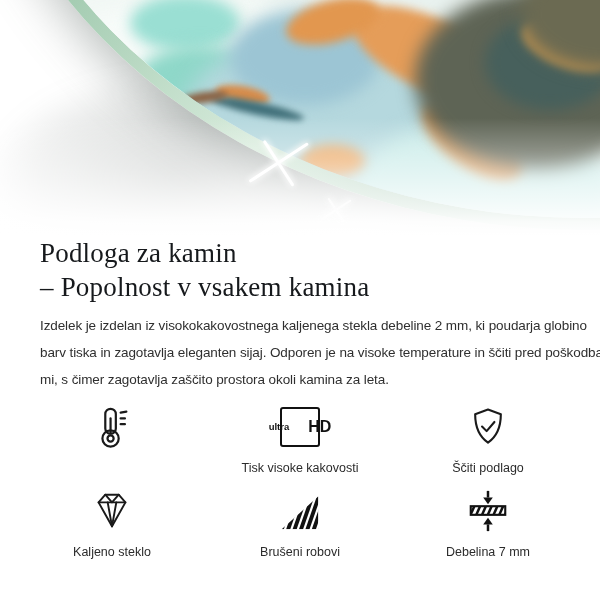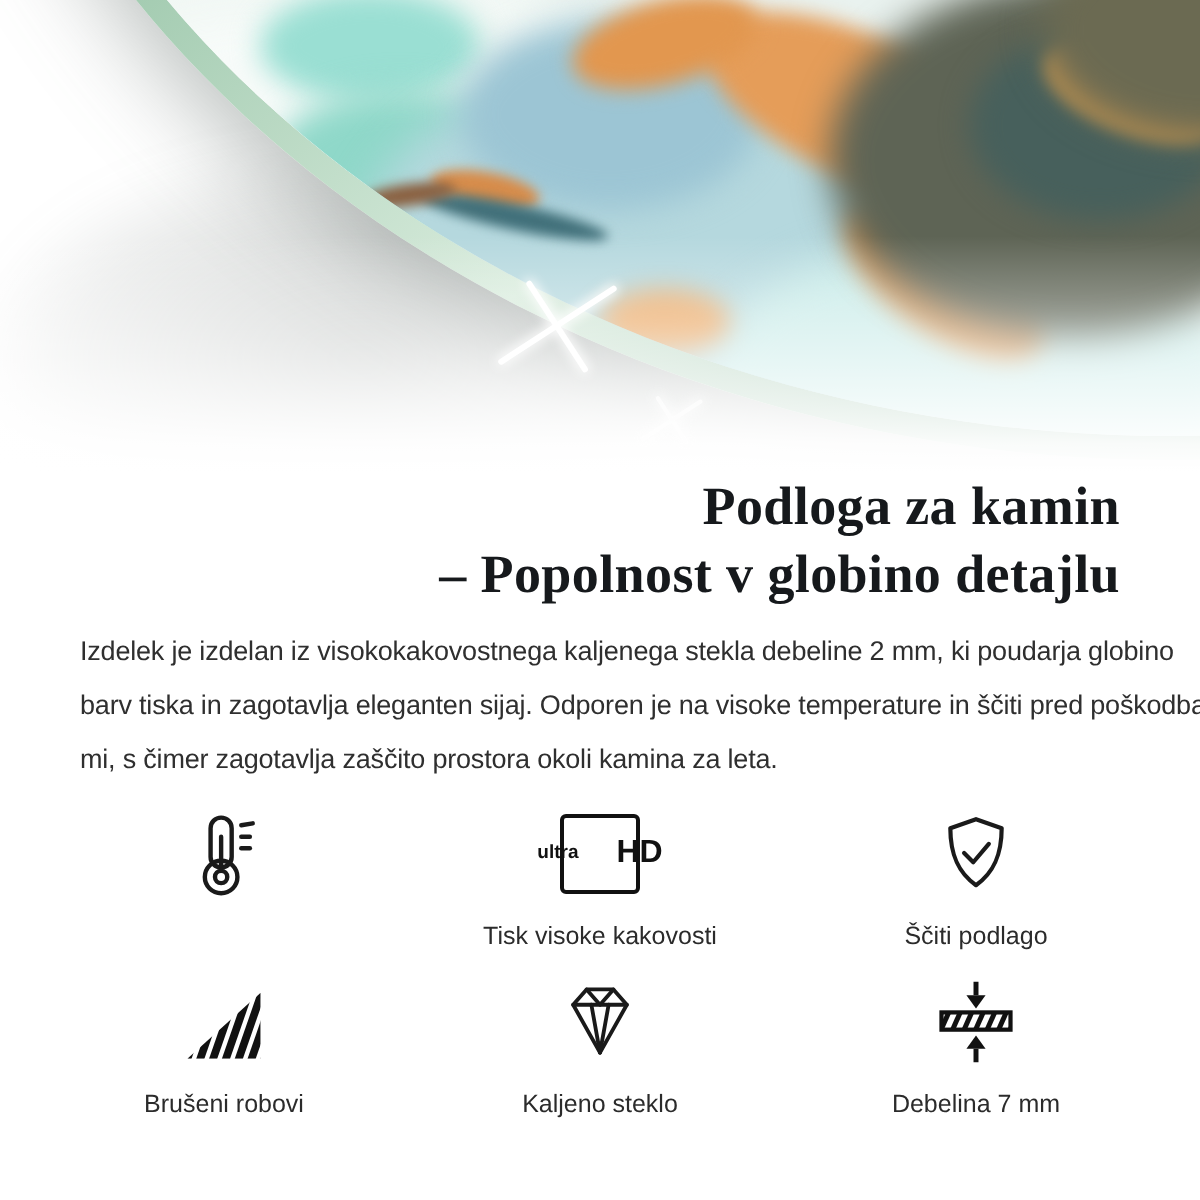--- a/index.html
+++ b/index.html
@@ -50,22 +50,22 @@
     box-shadow:0 0 6px 1px rgba(255,255,255,0.95); }
   .sp1 { left:244px; top:128px; width:70px; height:70px; transform:rotate(-33deg); }
   .sp1 .h { left:0; top:33px; width:70px; height:3px; }
   .sp1 .v { left:33px; top:8px;  width:3px;  height:54px; }
   .sp2 { left:318px; top:192px; width:36px; height:36px; transform:rotate(-33deg); opacity:.8; }
   .sp2 .h { left:0; top:17px; width:36px; height:2px; }
   .sp2 .v { left:17px; top:4px; width:2px; height:28px; }
 
   
   .content { padding:0 40px; }
-  .title { font-family:"Liberation Serif", serif; font-weight:700; color:#16191c;
-    font-size:27px; line-height:34px; letter-spacing:0.2px;text-align:right; }
+  .title { font-family:"Liberation Serif", serif; font-weight:400; color:#16191c;
+    font-size:27px; line-height:34px; letter-spacing:0.2px; }
   .desc { margin-top:8px; color:#2f2f2f; font-size:13.5px; line-height:27px; letter-spacing:-0.1px; }
   .desc div { white-space:nowrap; }
 
   
   .features { margin:12px 18px 0; display:grid; grid-template-columns:repeat(3,1fr);
     row-gap:14px; }
   .feature { display:flex; flex-direction:column; align-items:center; }
   .f-icon { height:44px; display:flex; align-items:center; justify-content:center; }
   .f-label { margin-top:12px; font-size:12.5px; color:#2b2b2b; }
 
@@ -113,21 +113,21 @@
   </div>
   <div class="sparkle sp2">
     <span class="h"></span>
       <span class="v"></span>
   </div>
 </div>
 
 <div class="content">
   <h1 class="title">
     <div>Podloga za kamin</div>
-    <div>– Popolnost v globino detajlu</div>
+    <div>– Popolnost v vsakem kamina</div>
   </h1>
 
   <div class="desc">
     <div>Izdelek je izdelan iz visokokakovostnega kaljenega stekla debeline 2 mm, ki poudarja globino</div>
     <div>barv tiska in zagotavlja eleganten sijaj. Odporen je na visoke temperature in ščiti pred poškodba-</div>
     <div>mi, s čimer zagotavlja zaščito prostora okoli kamina za leta.</div>
   </div>
 </div>
 
 <div class="features">
@@ -157,20 +157,33 @@
   </div>
 
   <div class="feature">
     <div class="f-icon">
       <svg class="icon" width="44" height="44" viewBox="0 0 48 48">
         <path d="M24 5 L38 10 C38 24 34 34 24 41 C14 34 10 24 10 10 Z"></path>
         <path d="M17.5 23.5 L22.5 28.5 L31 18.5"></path>
       </svg>
     </div>
     <div class="f-label">Ščiti podlago</div>
+  </div>
+
+  <div class="feature">
+    <div class="f-icon">
+      <svg class="icon" width="46" height="46" viewBox="0 0 48 48" style="stroke-width:2">
+        <path d="M10 15 L17 7 L31 7 L38 15 L24 40 Z"></path>
+        <line x1="10" y1="15" x2="38" y2="15"></line>
+        <path d="M17 7 L24 15 L31 7"></path>
+        <line x1="19.5" y1="15" x2="24" y2="40"></line>
+        <line x1="28.5" y1="15" x2="24" y2="40"></line>
+      </svg>
+    </div>
+    <div class="f-label">Kaljeno steklo</div>
   </div>
 
   <div class="feature">
     <div class="f-icon">
       <svg width="44" height="44" viewBox="0 0 48 48">
         <defs>
           <clipPath id="triClip">
               <polygon points="4,44 44,8 44,44"></polygon>
             </clipPath>
         </defs>
@@ -179,33 +192,20 @@
           <line x1="9" y1="50" x2="25" y2="4"></line>
           <line x1="16" y1="50" x2="32" y2="4"></line>
           <line x1="23" y1="50" x2="39" y2="4"></line>
           <line x1="30" y1="50" x2="46" y2="4"></line>
           <line x1="37" y1="50" x2="53" y2="4"></line>
           <line x1="44" y1="50" x2="60" y2="4"></line>
         </g>
       </svg>
     </div>
     <div class="f-label">Brušeni robovi</div>
-  </div>
-
-  <div class="feature">
-    <div class="f-icon">
-      <svg class="icon" width="46" height="46" viewBox="0 0 48 48" style="stroke-width:2">
-        <path d="M10 15 L17 7 L31 7 L38 15 L24 40 Z"></path>
-        <line x1="10" y1="15" x2="38" y2="15"></line>
-        <path d="M17 7 L24 15 L31 7"></path>
-        <line x1="19.5" y1="15" x2="24" y2="40"></line>
-        <line x1="28.5" y1="15" x2="24" y2="40"></line>
-      </svg>
-    </div>
-    <div class="f-label">Kaljeno steklo</div>
   </div>
 
   <div class="feature">
     <div class="f-icon">
       <svg width="46" height="46" viewBox="0 0 48 48">
         <defs>
           <clipPath id="barClip">
               <rect x="6" y="19" width="36" height="9"></rect>
             </clipPath>
         </defs>

